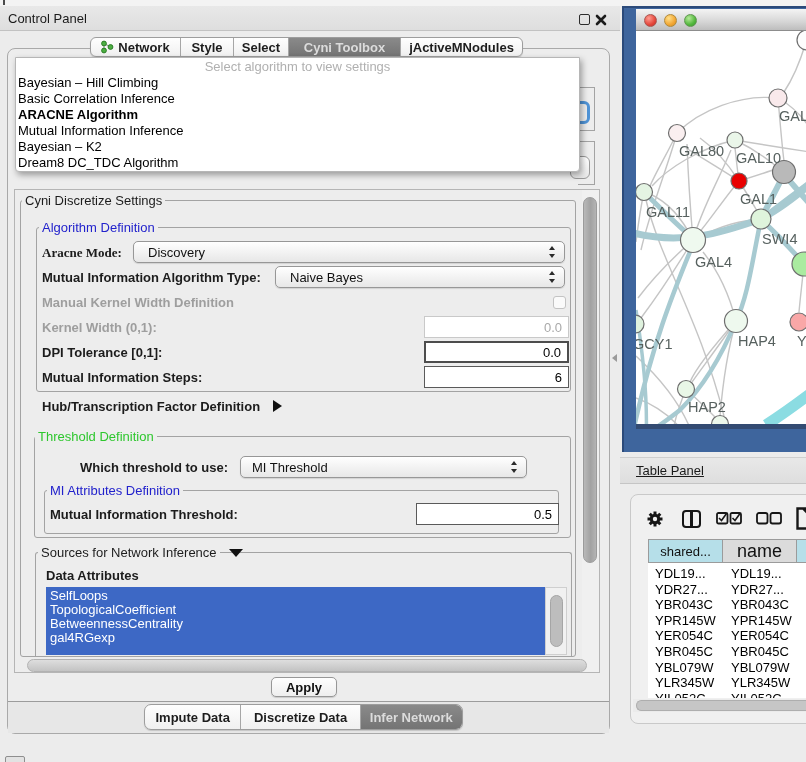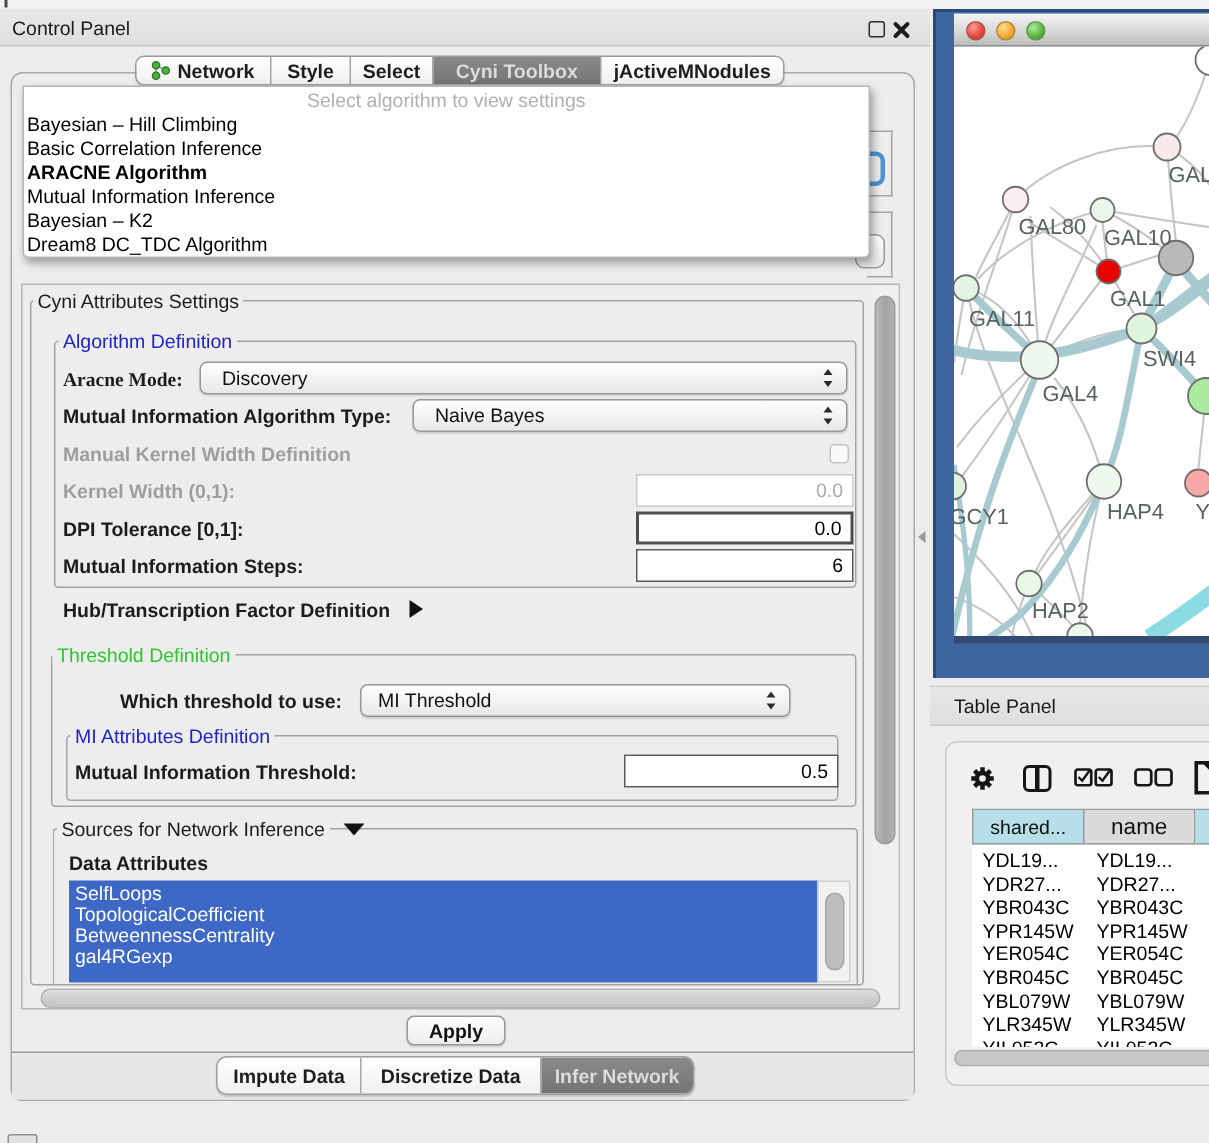--- a/index.html
+++ b/index.html
@@ -55,21 +55,21 @@
 </div>
 
 <div class="abs" style="left:578px;top:87px;width:17px;height:44px;border:1px solid #a3a3a3;border-left:none;"></div>
 <div class="abs" style="left:574px;top:101px;width:16px;height:23px;border:3px solid #4f93d6;border-radius:6px;background:#eee;"></div>
 <div class="abs" style="left:578px;top:141px;width:17px;height:44px;border:1px solid #a3a3a3;border-left:none;"></div>
 <div class="abs" style="left:570px;top:156px;width:20px;height:23px;border:1px solid #9a9a9a;border-radius:6px;background:linear-gradient(#fff,#e7e7e7);"></div>
 
 <div class="abs" style="left:14px;top:189px;width:586px;height:484px;border:1px solid #b5b5b5;background:#ededed;"></div>
 
 <div class="gbox" style="left:20px;top:200px;width:556px;height:457px;"></div>
-<div class="glabel" style="left:22px;top:193px;">Cyni Attributes Settings</div>
+<div class="glabel" style="left:22px;top:193px;">Cyni Discretize Settings</div>
 
 <div class="gbox" style="left:36px;top:227px;width:535px;height:165px;"></div>
 <div class="glabel" style="left:39px;top:220px;color:#2222cc;">Algorithm Definition</div>
 
 <div class="lbl" style="left:42px;top:245px;font-family:Liberation Serif, serif;">Aracne Mode:</div>
 <div class="combo" style="left:133px;top:241px;width:432px;height:22px;">
     <span class="txt">Discovery</span>
     <span class="spin"></span>
   </div>
 
@@ -239,21 +239,21 @@
     <text x="762" y="244">SWI4</text>
     <text x="695" y="267">GAL4</text>
     <text x="633" y="349">GCY1</text>
     <text x="738" y="346">HAP4</text>
     <text x="797" y="346">Y</text>
     <text x="688" y="412">HAP2</text>
   </g>
 </svg>
 
 <div class="abs" style="left:620px;top:457px;width:186px;height:27px;background:linear-gradient(#e8e8e8,#dedede);border-top:1px solid #cfcfcf;border-bottom:1px solid #c5c5c5;"></div>
-<div class="abs" style="left:636px;top:463px;font-size:13px;color:#1a1a1a;">Table Panel</div>
+<div class="abs" style="left:636px;top:463px;font-size:13px;color:#1a1a1a;text-decoration:underline;">Table Panel</div>
 
 <div class="abs" style="left:630px;top:494px;width:190px;height:230px;border:1px solid #c9c9c9;border-radius:8px;background:#f0f0f0;"></div>
 
 <svg class="abs" style="left:646px;top:510px;" width="18" height="18" viewBox="0 0 18 18">
   <g fill="#161616">
       <circle cx="9" cy="9" r="5.2"></circle>
   <g stroke="#161616" stroke-width="3">
     <path d="M9 1.5 V5 M9 13 V16.5 M1.5 9 H5 M13 9 H16.5"></path>
     <path d="M3.7 3.7 L6.2 6.2 M11.8 11.8 L14.3 14.3 M14.3 3.7 L11.8 6.2 M6.2 11.8 L3.7 14.3"></path>
   </g>
@@ -275,21 +275,21 @@
     <rect x="14.5" y="1" width="10.5" height="10.5" rx="2"></rect>
   </g>
 </svg>
 <svg class="abs" style="left:796px;top:507px;" width="12" height="23" viewBox="0 0 12 23">
   <path d="M1.5 1.5 H12 V21.5 H1.5 Z M7 1.5 L12 6.5" fill="none" stroke="#161616" stroke-width="2.4"></path>
 </svg>
 
 <div class="abs" style="left:648px;top:539px;width:170px;height:159px;background:#fff;overflow:hidden;">
   <div style="position:absolute;left:0;top:0;height:24px;display:flex;">
     <div style="width:74px;background:#b6dfe9;border:1px solid #9b9b9b;border-right:none;display:flex;align-items:center;justify-content:center;font-size:13px;color:#111;">shared...</div>
-    <div style="width:75px;background:#dbdbdb;border:1px solid #9b9b9b;display:flex;align-items:center;justify-content:center;font-size:15px;color:#111;">name</div>
+    <div style="width:75px;background:#dbdbdb;border:1px solid #9b9b9b;display:flex;align-items:center;justify-content:center;font-size:18px;color:#111;">name</div>
     <div style="width:75px;background:#b6dfe9;border:1px solid #9b9b9b;border-left:none;display:flex;align-items:center;justify-content:flex-start;padding-left:10px;font-size:13px;color:#111;"></div>
   </div>
   <div style="position:absolute;left:0;top:24px;font-size:13px;color:#000;">
     <div style="position:absolute;left:7px;top:3px;line-height:15.6px;white-space:pre;">YDL19...
 YDR27...
 YBR043C
 YPR145W
 YER054C
 YBR045C
 YBL079W

